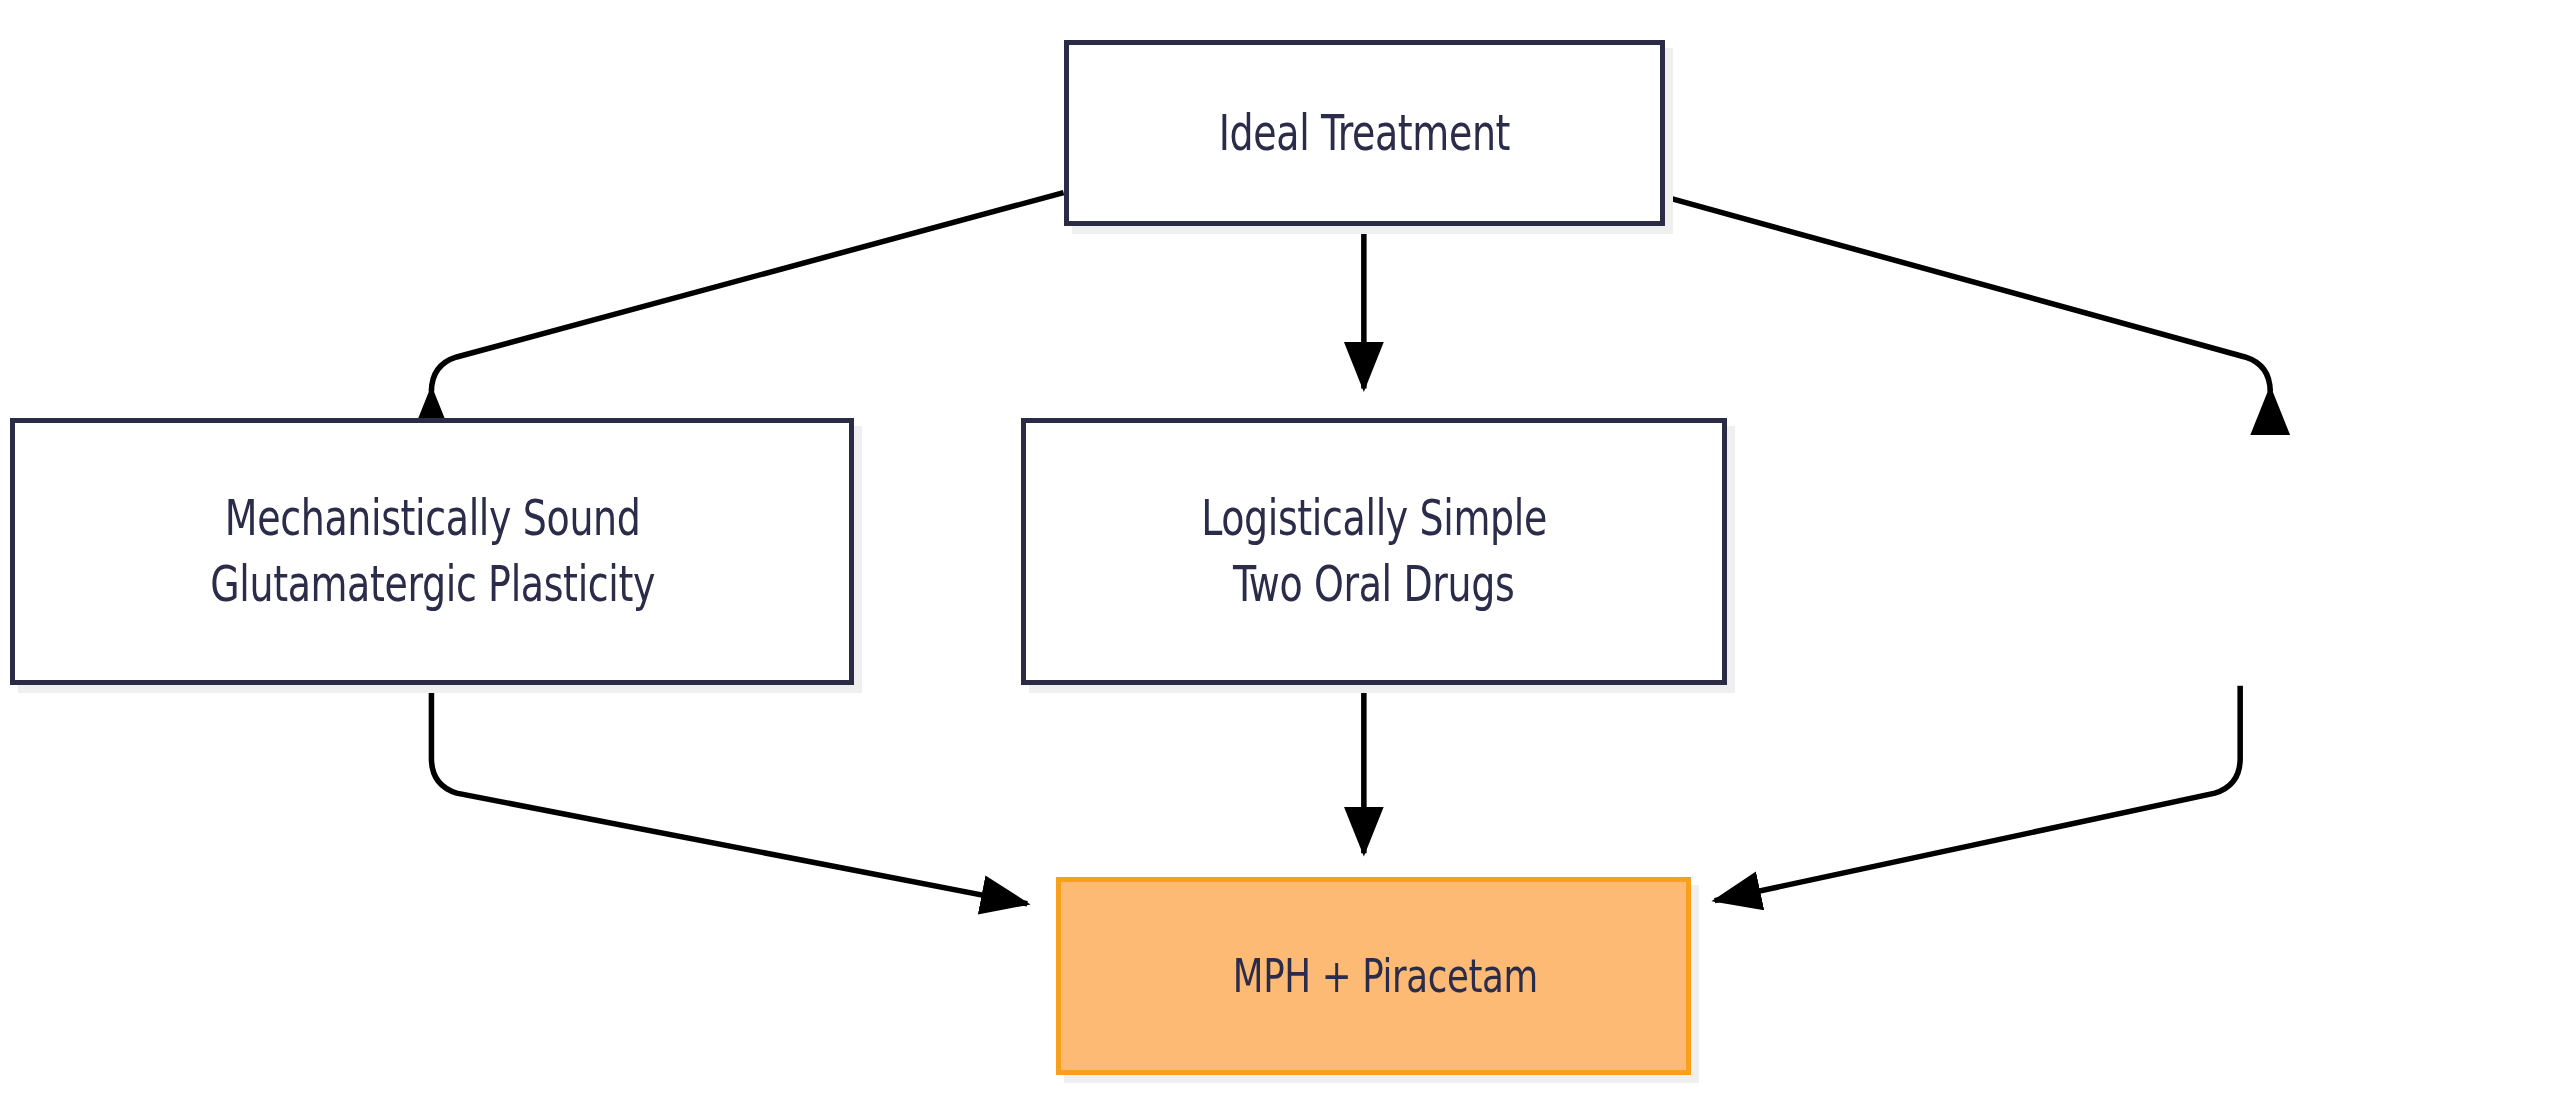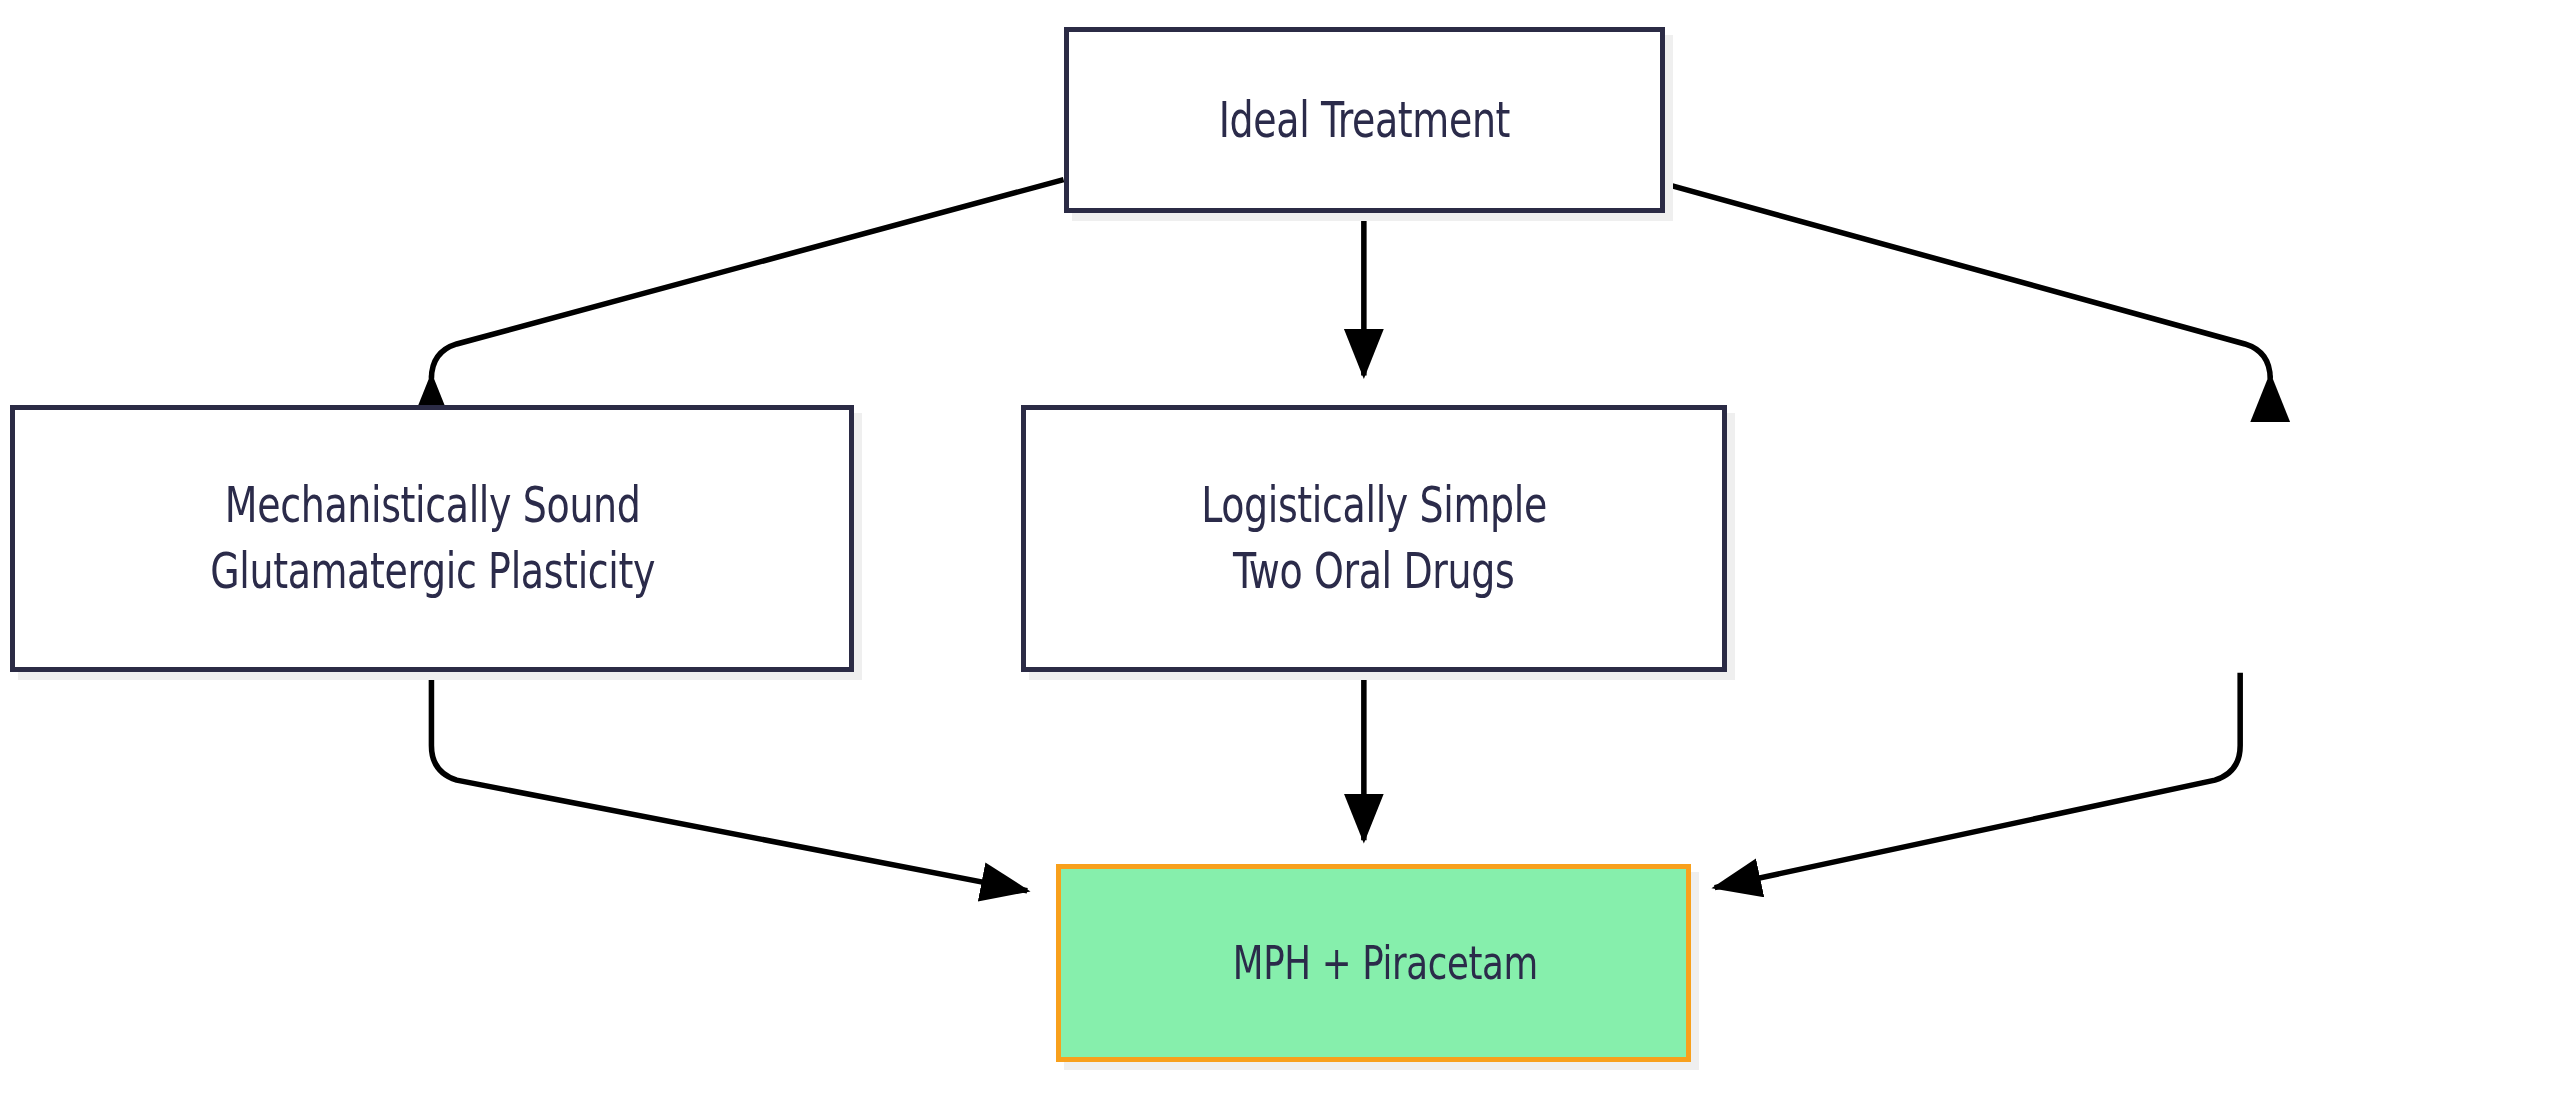--- a/index.html
+++ b/index.html
@@ -10,21 +10,21 @@
   body {
     width: 2576px;
     height: 1094px;
     position: relative;
     overflow: hidden;
     font-family: "Liberation Sans", "DejaVu Sans", sans-serif;
   }
 
   #canvas {
     position: absolute;
-    left: 0; top: 4px;
+    left: 0; top: 17px;
     width: 2576px;
     height: 908px;
     border-radius: 14px;
   }
 
   .edge-layer {
     position: absolute;
     left: 0; top: 0;
     width: 2576px;
     height: 1094px;
@@ -39,21 +39,21 @@
     align-items: center;
     justify-content: center;
     background: #ffffff;
     border: 5.5px solid #2b2b45;
     box-shadow: 8px 8px 0 0 #efefef;
     text-align: center;
   }
 
   .node.highlight {
     border-color: #f8a01c;
-    background: #86efac;
+    background: #fdba74;
     box-shadow: 8px 8px 0 0 #efefef;
     padding-left: 24px;
   }
 
   .node-label {
     color: #2b2b4a;
     font-family: "DejaVu Sans Condensed", "Liberation Sans Narrow", "Liberation Sans", sans-serif;
     font-size: 49px;
     line-height: 1.0;
     font-weight: 400;

